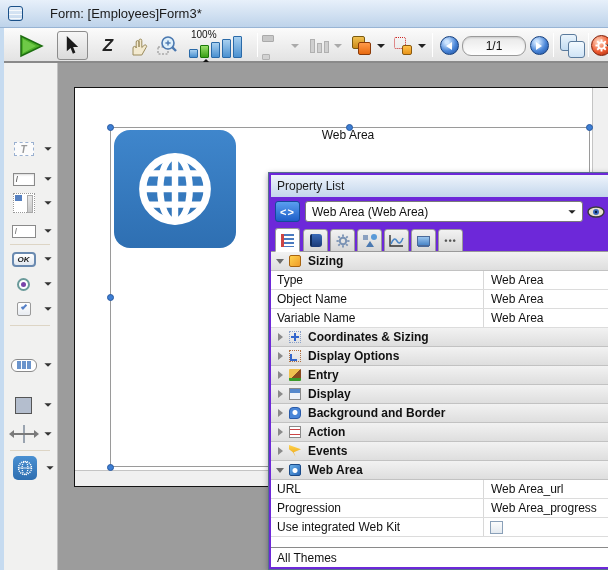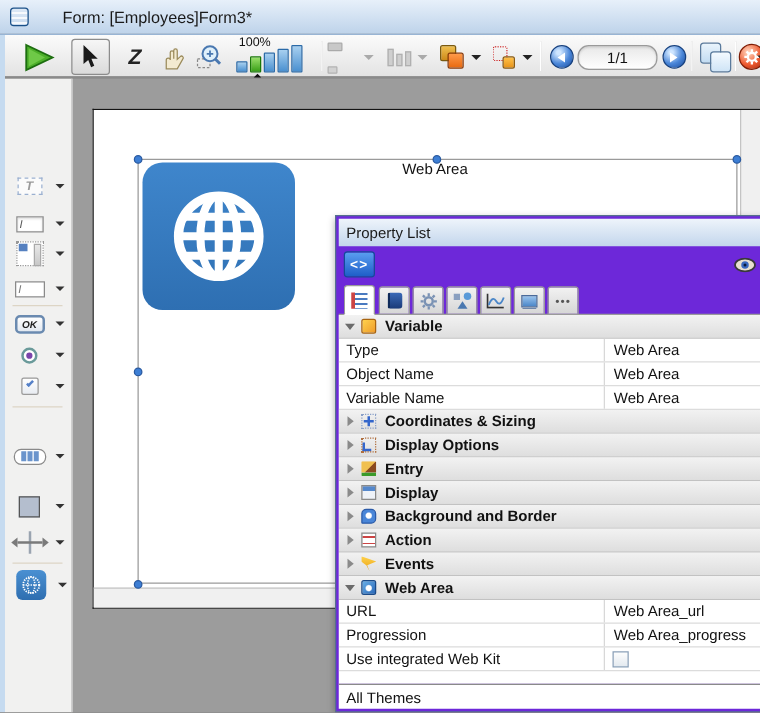--- a/index.html
+++ b/index.html
@@ -419,20 +419,24 @@
     </div>
     <div class="pl-close">
       <svg width="8" height="8" viewBox="0 0 8 8">
         <line x1="1" y1="1" x2="7" y2="7" stroke="#fff" stroke-width="1.8"></line>
         <line x1="7" y1="1" x2="1" y2="7" stroke="#fff" stroke-width="1.8"></line>
       </svg>
     </div>
 
     <div class="pl-selrow">
       <span class="pl-navbtn">&lt;&gt;</span>
+      <span class="pl-combo">
+        <span>Web Area (Web Area)</span>
+        <i class="dd"></i>
+      </span>
       <span class="pl-eye">
         <svg width="19" height="12" viewBox="0 0 19 12">
           <ellipse cx="9" cy="6" rx="8" ry="5" fill="#e8e0d0" stroke="#3a3a3a" stroke-width="1.4"></ellipse>
           <circle cx="9" cy="6" r="3" fill="#3a6ac0"></circle>
             <circle cx="9" cy="6" r="1.2" fill="#0a1a3a"></circle>
         </svg>
         <i class="dd" style="transform:scale(.8)"></i>
       </span>
     </div>
 
@@ -476,21 +480,21 @@
         </span>
       <span class="pl-tab" style="left:167px">
           <i class="ti ti-more">•••</i>
         </span>
     </div>
 
     <div class="pl-rows">
       <div class="pl-row section" style="top:0">
         <i class="tri-d"></i>
         <i class="sic ic-cube-orange"></i>
-        <span class="sec-label">Variable</span>
+        <span class="sec-label">Sizing</span>
       </div>
       <div class="pl-row prop" style="top:19px">
         <span class="plabel">Type</span>
         <span class="pvalue">Web Area</span>
       </div>
       <div class="pl-row prop" style="top:38px">
         <span class="plabel">Object Name</span>
         <span class="pvalue">Web Area</span>
       </div>
       <div class="pl-row prop" style="top:57px">

